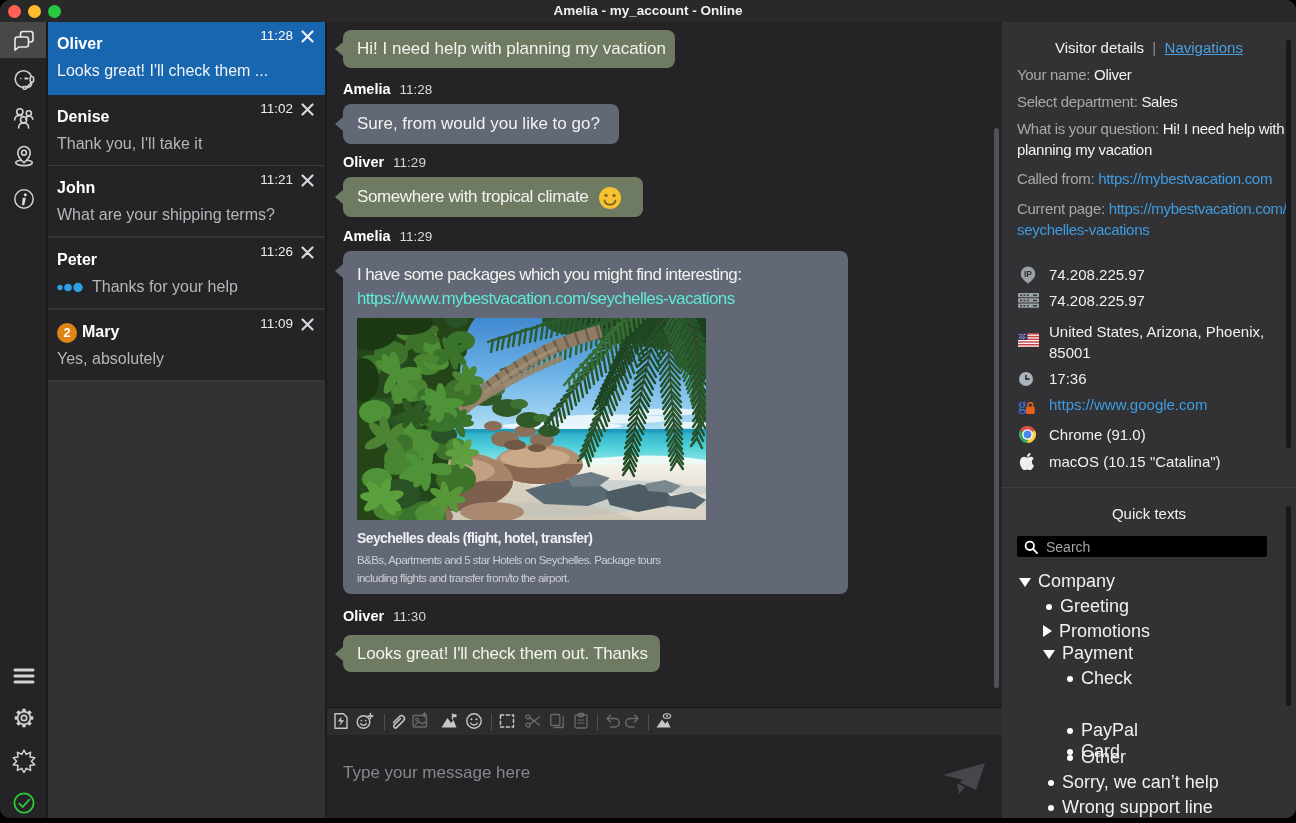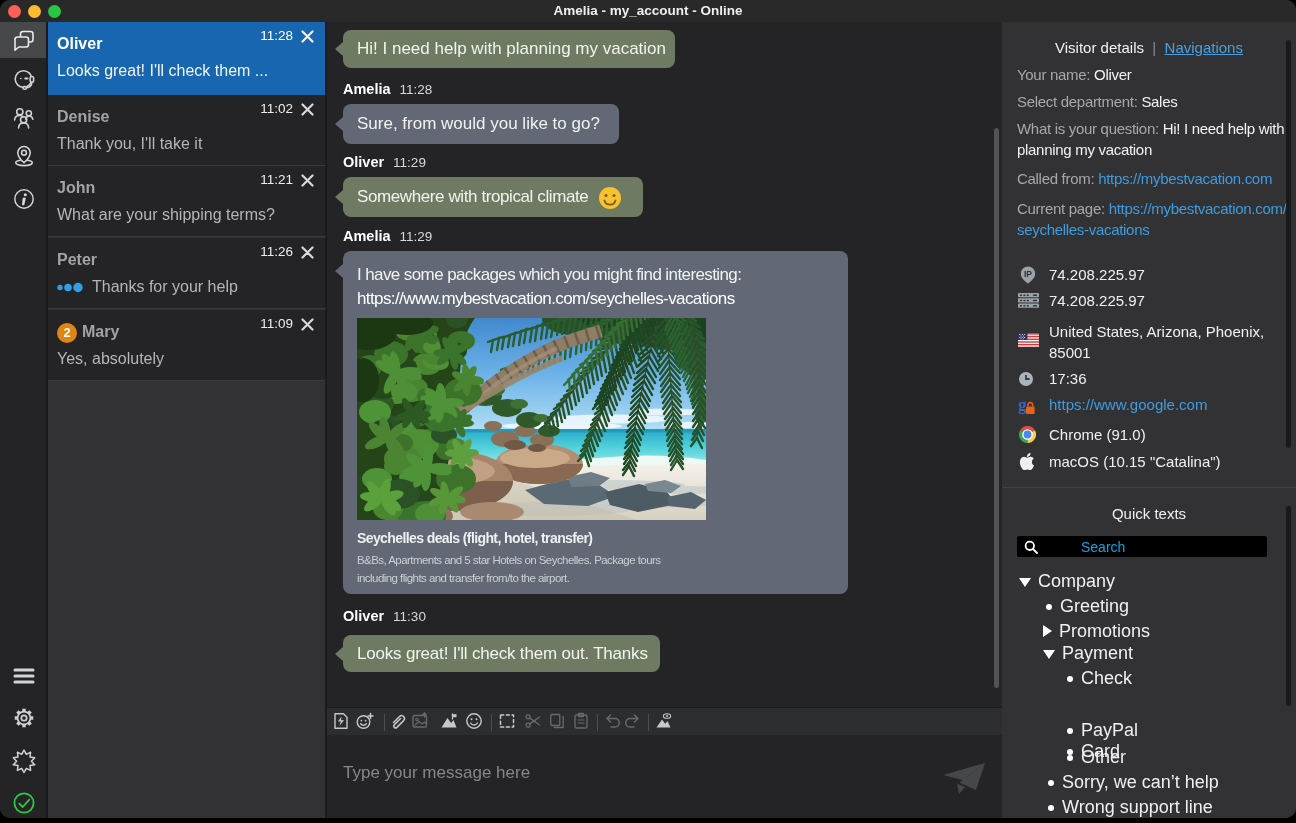--- a/index.html
+++ b/index.html
@@ -11,21 +11,21 @@
 #title { position:absolute; top:3px; left:0; width:1296px; text-align:center; font-size:13.5px; font-weight:bold; color:#efefef; }
 
 #sidebar { position:absolute; left:0; top:22px; width:46px; height:796px; background:#242426; }
 #sidebar .sel { position:absolute; left:0; top:0; width:46px; height:36px; background:#47484a; }
 #sidediv { position:absolute; left:46px; top:22px; width:2px; height:796px; background:#1b1b1d; }
 .sic { position:absolute; left:11px; }
 
 #list { position:absolute; left:48px; top:22px; width:277px; height:796px; background:#323234; }
 .row { position:absolute; left:0; width:277px; height:71px; background:#242427; }
 .row.sel { background:#1866b0; }
-.rname { position:absolute; left:9px; top:13px; font-size:16px; font-weight:bold; color:#a3a3a3; }
+.rname { position:absolute; left:9px; top:13px; font-size:16px; font-weight:bold; color:#ffffff; }
 .rprev { position:absolute; left:9px; top:40px; font-size:16px; color:#b4b6b8; }
 .rtime { position:absolute; right:32px; top:6px; font-size:13.5px; color:#ececec; }
 .rx { position:absolute; right:11px; top:8px; width:13px; height:13px; }
 #listdiv { position:absolute; left:325px; top:22px; width:2px; height:796px; background:#1b1b1d; }
 
 #chat { position:absolute; left:327px; top:22px; width:675px; height:796px; background:#242426; }
 .bub { position:absolute; border-radius:8px; font-size:17px; color:#f2f3ef; }
 .bub.g { background:#6e7b62; }
 .bub.b { background:#626875; }
 .tail { position:absolute; left:-8px; width:0; height:0; border-top:7px solid transparent; border-bottom:7px solid transparent; }
@@ -44,21 +44,21 @@
 #panel .hdr { position:absolute; top:17px; left:0; width:294px; text-align:center; font-size:15px; color:#f2f2f2; }
 #panel .hdr a { color:#4aa0de; text-decoration:underline; }
 .prow { position:absolute; left:15px; font-size:15px; color:#a6a8aa; line-height:21px; letter-spacing:-0.3px; }
 .prow .v { color:#f2f2f4; }
 .prow a { color:#3f9ce0; text-decoration:none; }
 .irow { position:absolute; left:47px; font-size:15px; color:#f0f0f2; }
 .iic { position:absolute; left:17px; }
 #paneldiv { position:absolute; left:0; top:465px; width:294px; height:1px; background:#414143; }
 #qt-title { position:absolute; left:0; top:483px; width:294px; text-align:center; font-size:15px; color:#f0f0f2; }
 #search { position:absolute; left:15px; top:514px; width:250px; height:21px; background:#000; border-radius:2px; }
-#search span { position:absolute; left:29px; top:3px; font-size:14px; color:#0ea5e9;margin-left:35px; }
+#search span { position:absolute; left:29px; top:3px; font-size:14px; color:#a3a3a3; }
 .titem { position:absolute; font-size:18px; color:#f0f0f2; }
 .tri-d { display:inline-block; width:0; height:0; border-left:6.5px solid transparent; border-right:6.5px solid transparent; border-top:9px solid #fff; margin-right:7px; }
 .tri-r { display:inline-block; width:0; height:0; border-top:6.5px solid transparent; border-bottom:6.5px solid transparent; border-left:9px solid #fff; margin-right:7px; }
 .blt { display:inline-block; width:6px; height:6px; border-radius:50%; background:#fff; vertical-align:2px; margin-right:8px; }
 #ptrack1 { position:absolute; left:284px; top:18px; width:5px; height:408px; background:#19191b; border-radius:3px; }
 #ptrack2 { position:absolute; left:284px; top:484px; width:5px; height:200px; background:#19191b; border-radius:3px; }
 </style>
 </head>
 <body>
 <div id="win">
@@ -192,21 +192,21 @@
       <svg style="position:absolute;left:255px;top:9px;" width="24" height="24" viewBox="0 0 24 24">
         <circle cx="12" cy="12" r="11" fill="#f7c231"></circle>
         <circle cx="8" cy="9.5" r="1.6" fill="#805d1d"></circle>
         <circle cx="16" cy="9.5" r="1.6" fill="#805d1d"></circle>
         <path d="M6.5,14.5 a5.7,5.7 0 0 0 11,0" fill="none" stroke="#805d1d" stroke-width="1.8" stroke-linecap="round"></path>
       </svg>
     </div>
     <div class="lbl" style="left:16px;top:206px;"><b>Amelia</b>11:29</div>
     <div class="bub b" style="left:16px;top:229px;width:505px;height:343px;">
       <div class="tail b" style="top:13px;"></div>
-      <div style="position:absolute;left:14px;top:12px;line-height:24px;white-space:nowrap;letter-spacing:-0.6px;">I have some packages which you might find interesting:<br><a style="color:#ffffff;text-decoration:none;">https://www.mybestvacation.com/seychelles-vacations</a></div>
+      <div style="position:absolute;left:14px;top:12px;line-height:24px;white-space:nowrap;letter-spacing:-0.6px;">I have some packages which you might find interesting:<br><a style="color:#5eead4;text-decoration:none;">https://www.mybestvacation.com/seychelles-vacations</a></div>
       <div style="position:absolute;left:14px;top:67px;width:349px;height:202px;overflow:hidden;"><svg width="349" height="202" viewBox="0 0 349 202">
             <defs>
               <linearGradient id="sky" x1="0" y1="0" x2="0" y2="1">
                 <stop offset="0" stop-color="#4189cf"></stop>
                 <stop offset="0.45" stop-color="#6cb2e8"></stop>
                 <stop offset="0.85" stop-color="#a9d9f3"></stop>
                 <stop offset="1" stop-color="#cdecfa"></stop>
               </linearGradient>
               <linearGradient id="sea" x1="0" y1="0" x2="0" y2="1">
                 <stop offset="0" stop-color="#2aa8c8"></stop>

